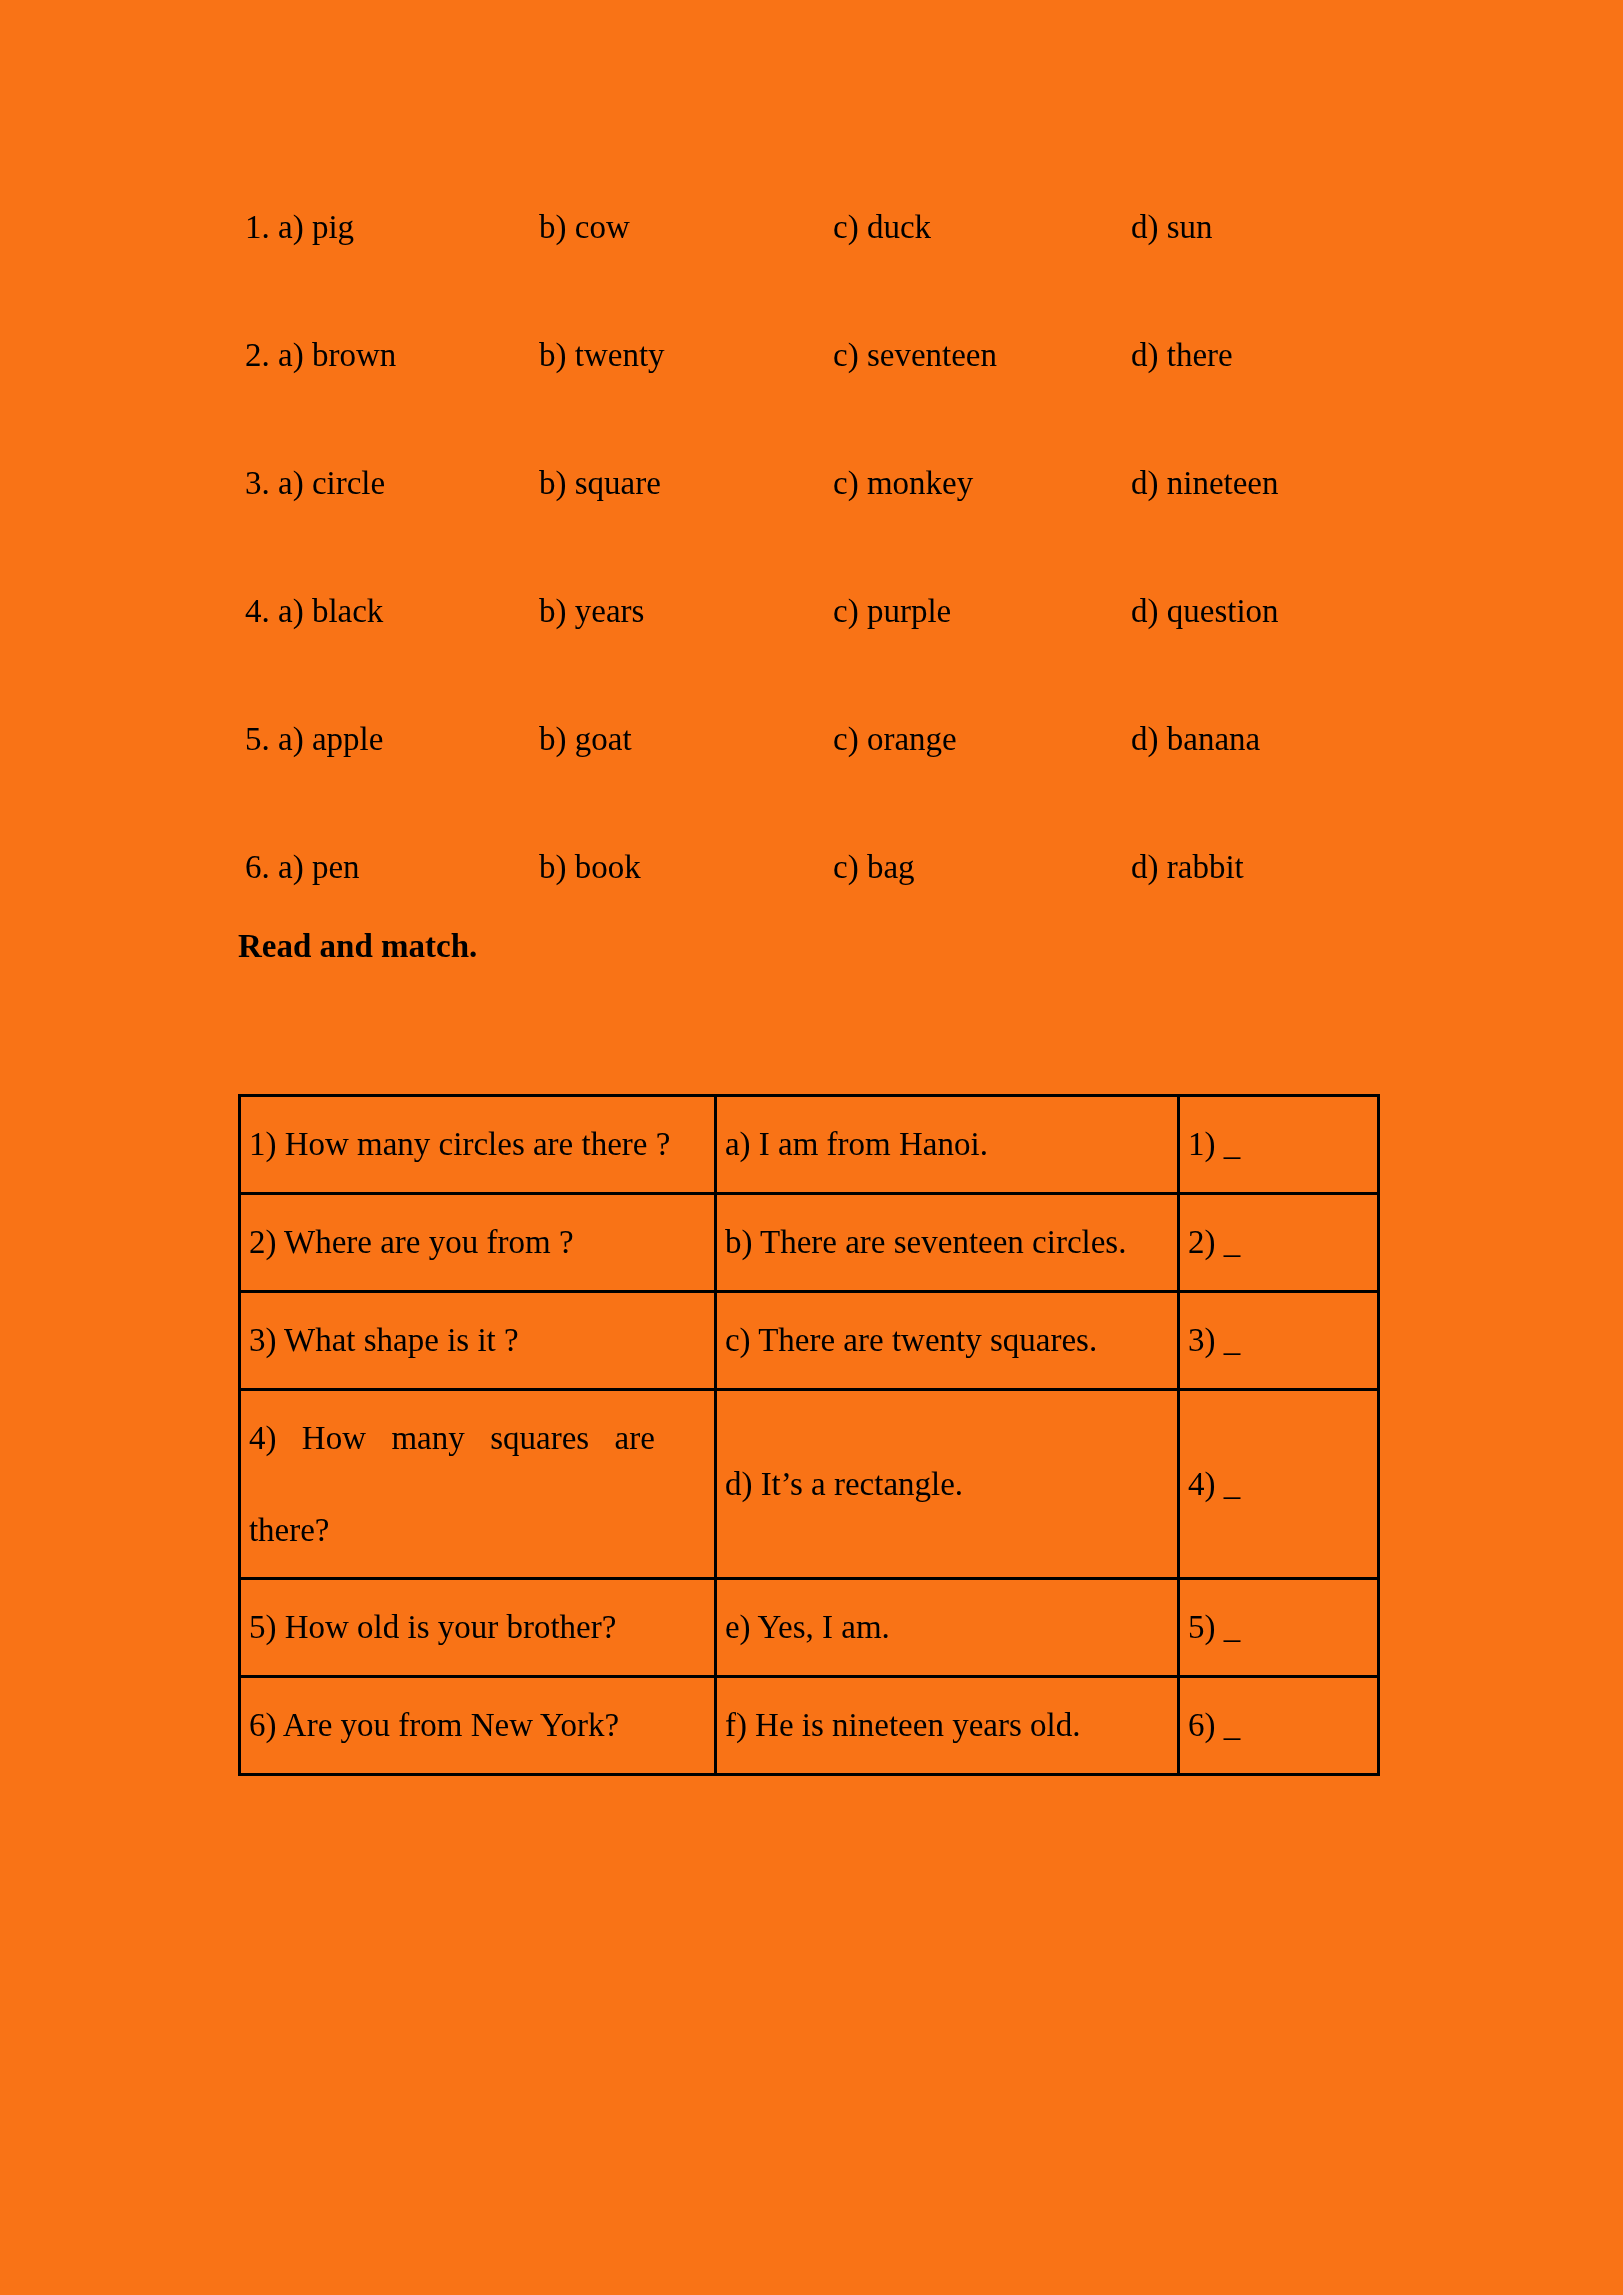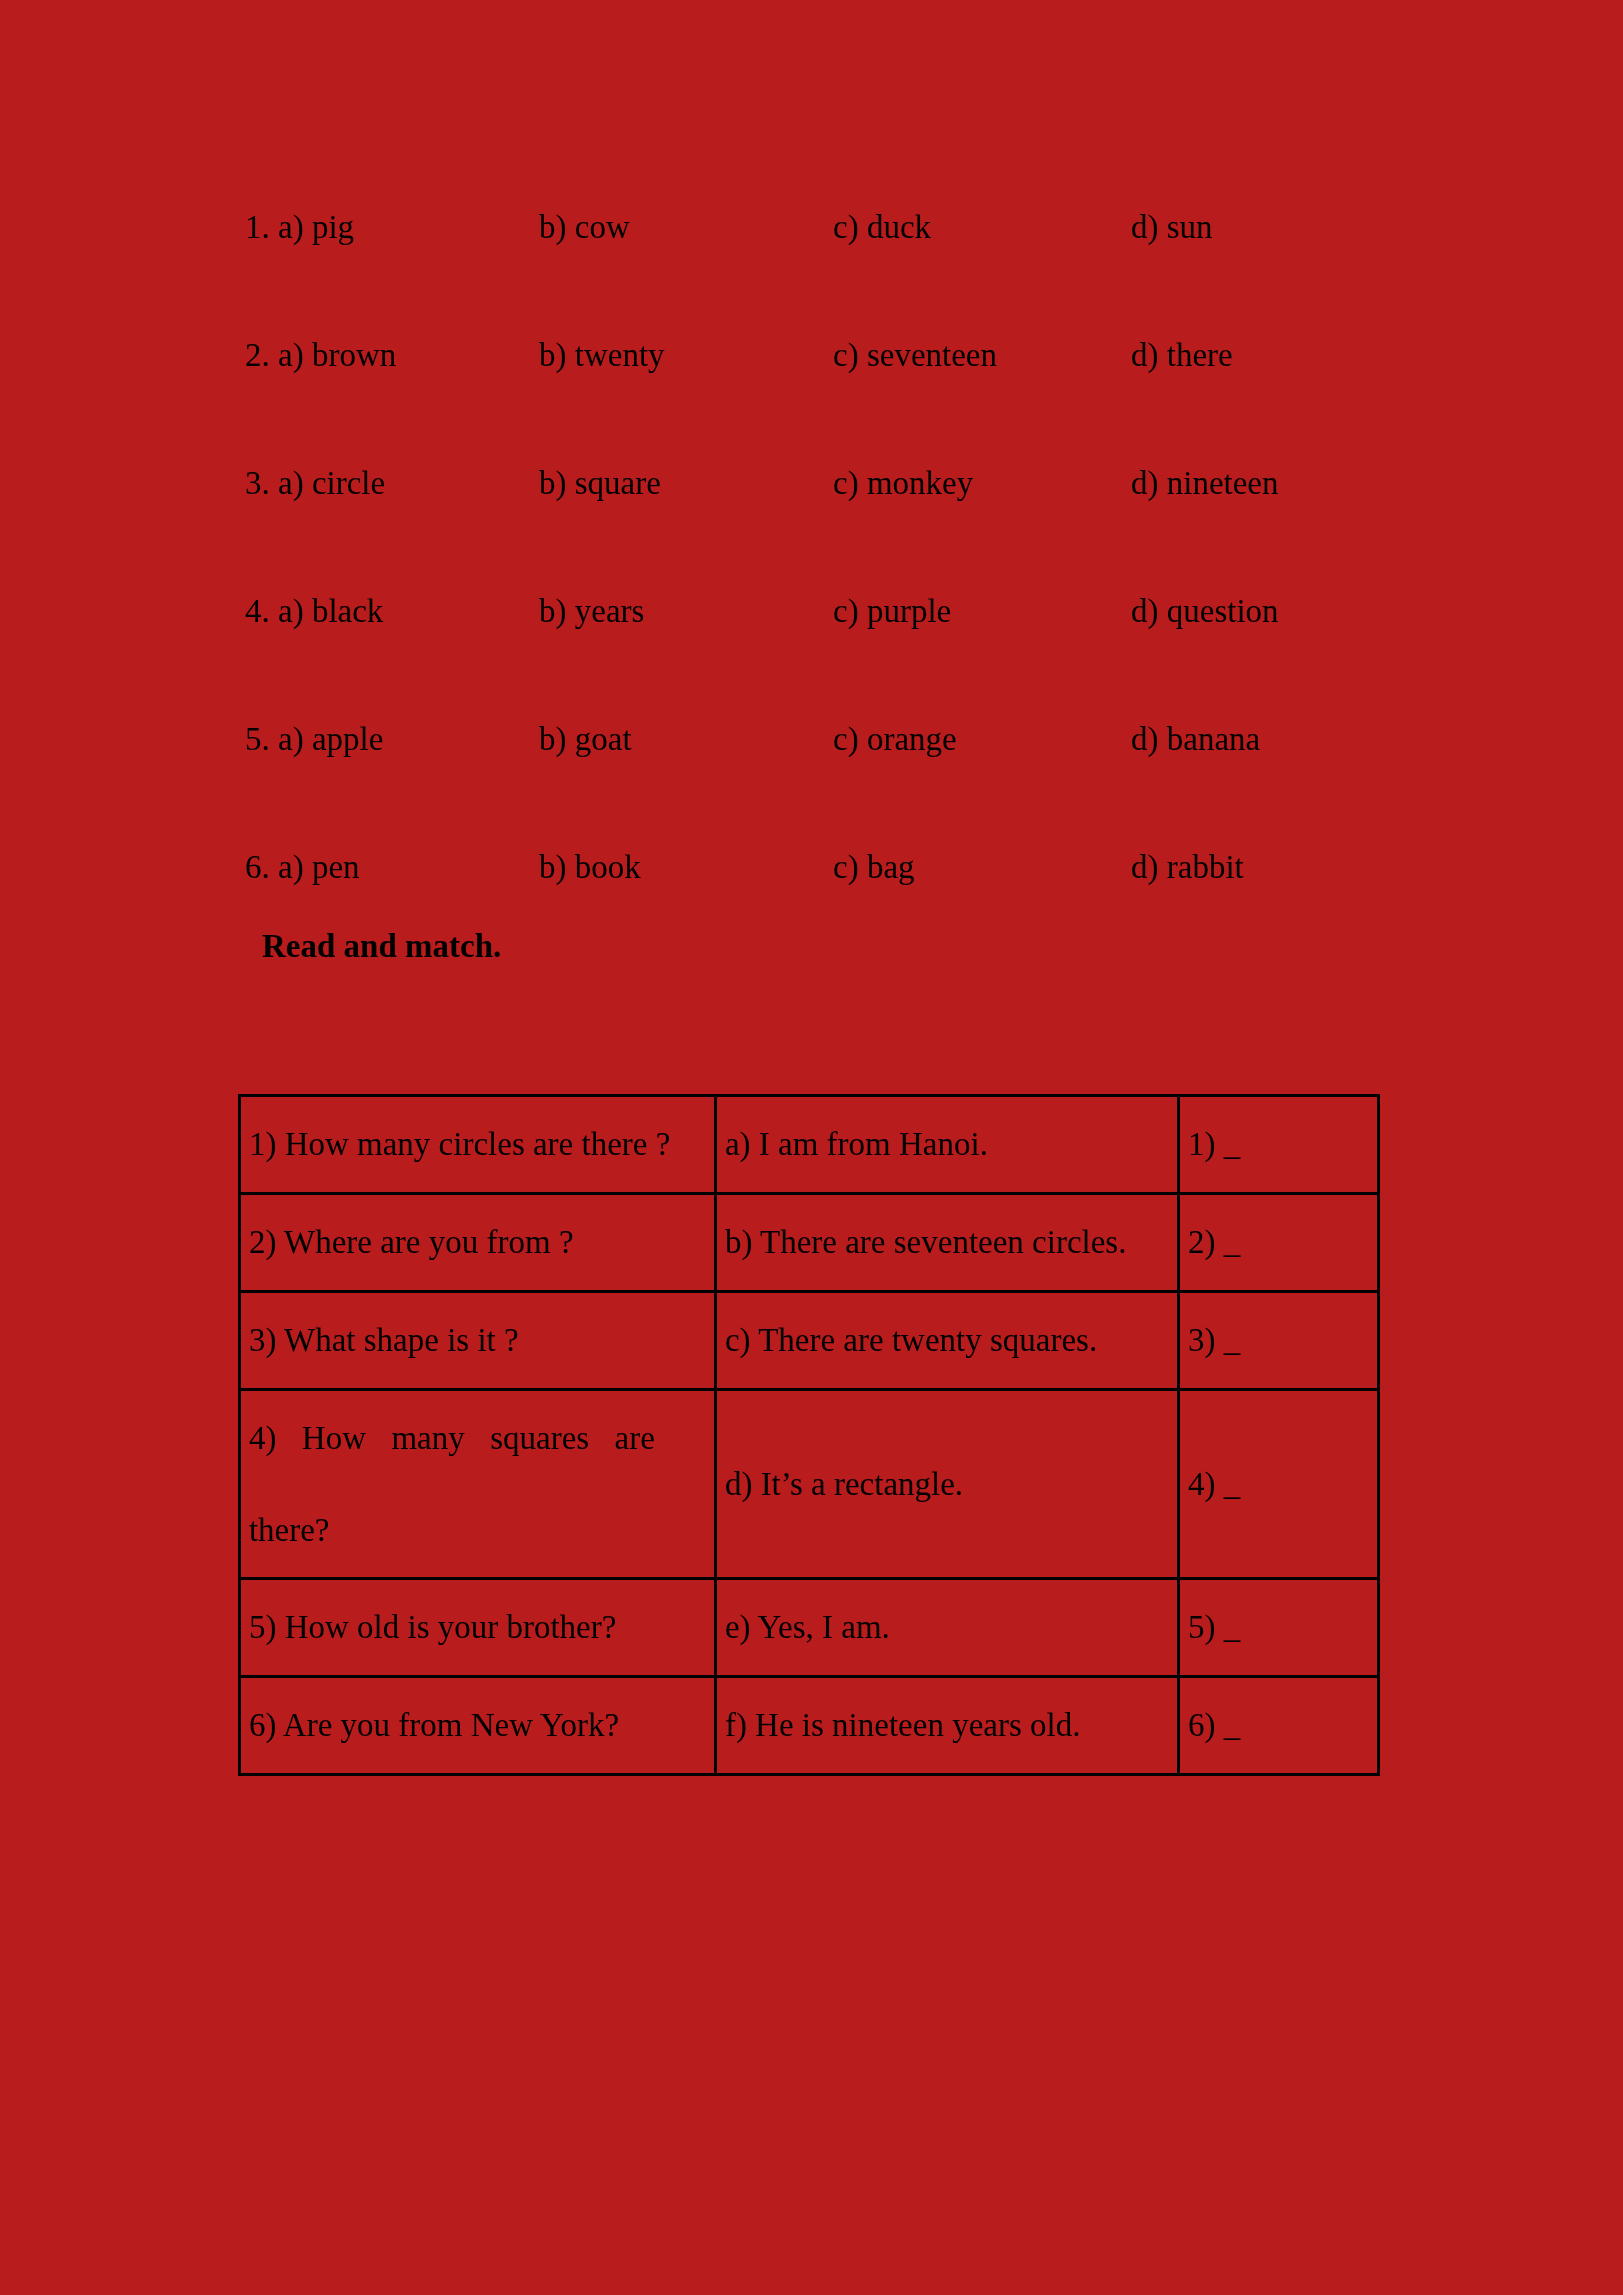--- a/index.html
+++ b/index.html
@@ -1,20 +1,20 @@
 <!DOCTYPE html>
 <html style="font-size:10.5px"><head>
 <meta charset="utf-8">
 <style>
   html, body { margin: 0; padding: 0; background: #ffffff; }
   .page {
     position: relative;
     width: 1623px;
     height: 2295px;
-    background: #b91c1c;
+    background: #f97316;
     color: #000000;
     font-family: "Liberation Serif", "DejaVu Serif", serif;
     font-size: 33px;
     overflow: hidden;
   }
   
   .mc {
     position: absolute;
     left: 245px;
     top: 208px;
@@ -24,21 +24,21 @@
     display: grid;
     grid-template-columns: 294px 294px 298px 1fr;
     height: 38px;
     line-height: 38px;
     margin-bottom: 90px;
     white-space: pre;
   }
   
   .heading {
     position: absolute;
-    left: 262px;
+    left: 238px;
     top: 927px;
     font-weight: bold;
     line-height: 39px;
     text-align: right;
   }
   
   table.match {
     position: absolute;
     left: 238px;
     top: 1094px;

